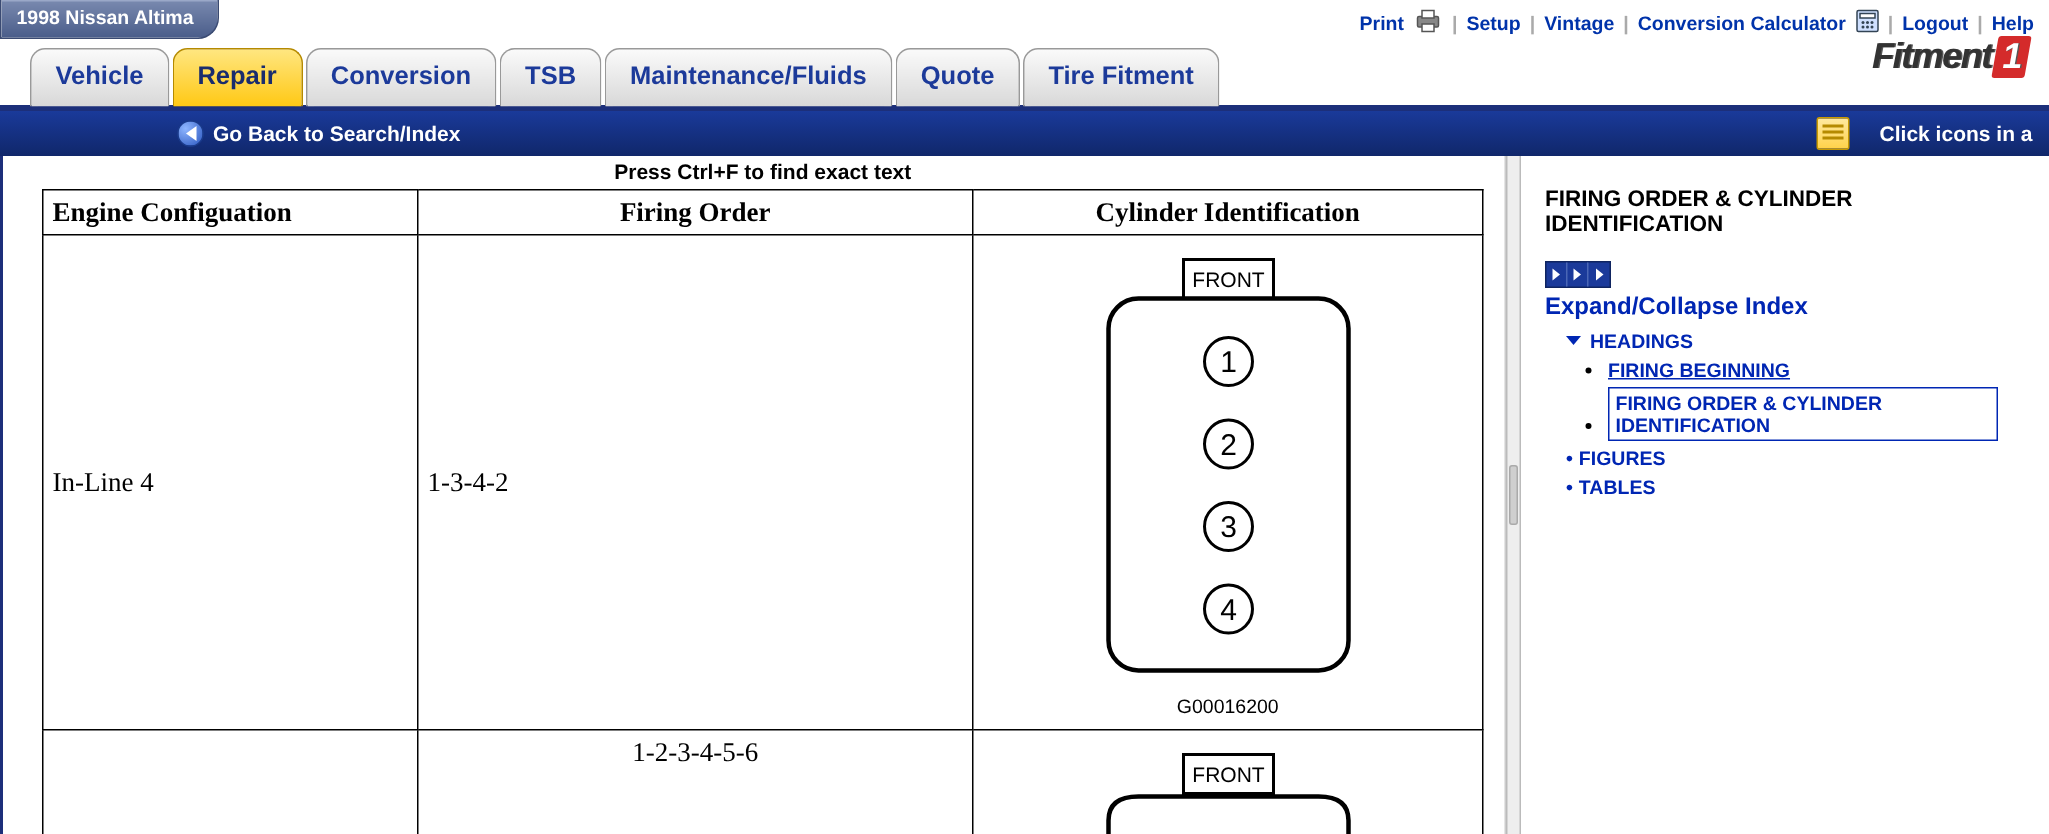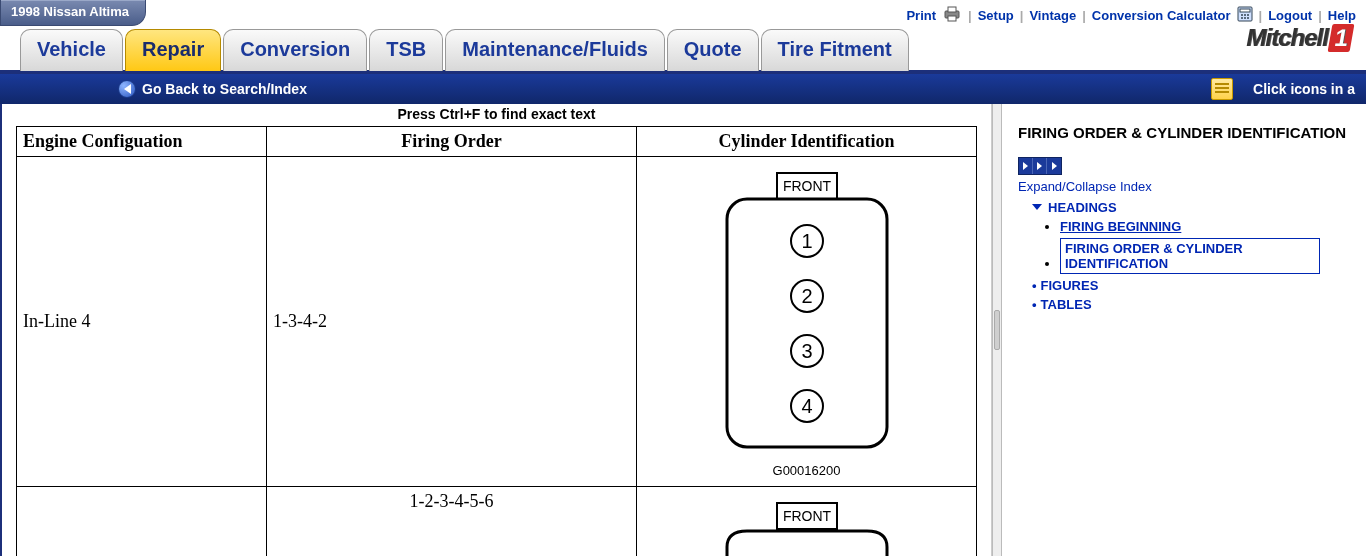--- a/index.html
+++ b/index.html
@@ -62,21 +62,21 @@
     border-bottom: 4px solid #1c2f7a;
   }
   .tab {
     background: linear-gradient(#fafafa, #d8d8d8);
     border: 1px solid #999;
     border-bottom: none;
     border-radius: 10px 10px 0 0;
     padding: 8px 16px 10px 16px;
     margin-right: 2px;
     font-weight: bold;
-    font-size: 20px;
+    font-size: 17px;
     color: #1c3a9a;
     cursor: pointer;
     position: relative;
     top: 1px;
   }
   .tab.active {
     background: linear-gradient(#ffe680, #ffc814);
     color: #1a2c6d;
     border-color: #b58a00;
   }
@@ -150,20 +150,21 @@
     content:"";
     position:absolute; left:3px; right:3px; top:4px; height:2px;
     background:#b58a00;
     box-shadow: 0 4px 0 #b58a00, 0 8px 0 #b58a00;
   }
   
   .main {
     display: flex;
     height: calc(556px - 30px - 44px - 30px);
     border-left: 2px solid #1c2f7a;
+    padding-left: 12px;
   }
   .content-pane {
     width: 990px;
     display: flex;
     flex-direction: column;
     border-right: 1px solid #ccc;
     position: relative;
   }
   .ctrl-f {
     text-align: center;
@@ -251,22 +252,22 @@
   .expand-ctl span:last-child{border-right:none;}
   .expand-ctl span::before{
     content:""; width:0;height:0;
     border-left:5px solid #fff;
     border-top:4px solid transparent;
     border-bottom:4px solid transparent;
   }
   .expand-link {
     display: block;
     color: #0026b3;
-    font-weight: normal;
-    font-size: 13px;
+    font-weight: bold;
+    font-size: 16px;
     cursor: pointer;
   }
   .tree { list-style: none; padding-left: 14px; }
   .tree li { margin: 4px 0; }
   .tree .node {
     color: #0026b3; font-weight: bold; cursor: pointer;
     display: inline-flex; align-items: center; gap: 4px;
   }
   .tri-down::before{
     content:""; width:0;height:0;
@@ -327,21 +328,21 @@
 
 <div class="tabs-row">
   <div class="tab">Vehicle</div>
   <div class="tab active">Repair</div>
   <div class="tab">Conversion</div>
   <div class="tab">TSB</div>
   <div class="tab">Maintenance/Fluids</div>
   <div class="tab">Quote</div>
   <div class="tab">Tire Fitment</div>
   <div class="brand">
-    <span class="brand-logo"><span>Mitchell</span><span class="one">1</span></span>
+    <span class="brand-logo"><span>Fitment</span><span class="one">1</span></span>
   </div>
 </div>
 
 <div class="goback-bar">
   <span class="goback-icon"></span>
   <span style="cursor:pointer">Go Back to Search/Index</span>
   <div class="right-hint">
     <span class="notes-icon"></span>
     <span>Click icons in a</span>
   </div>

